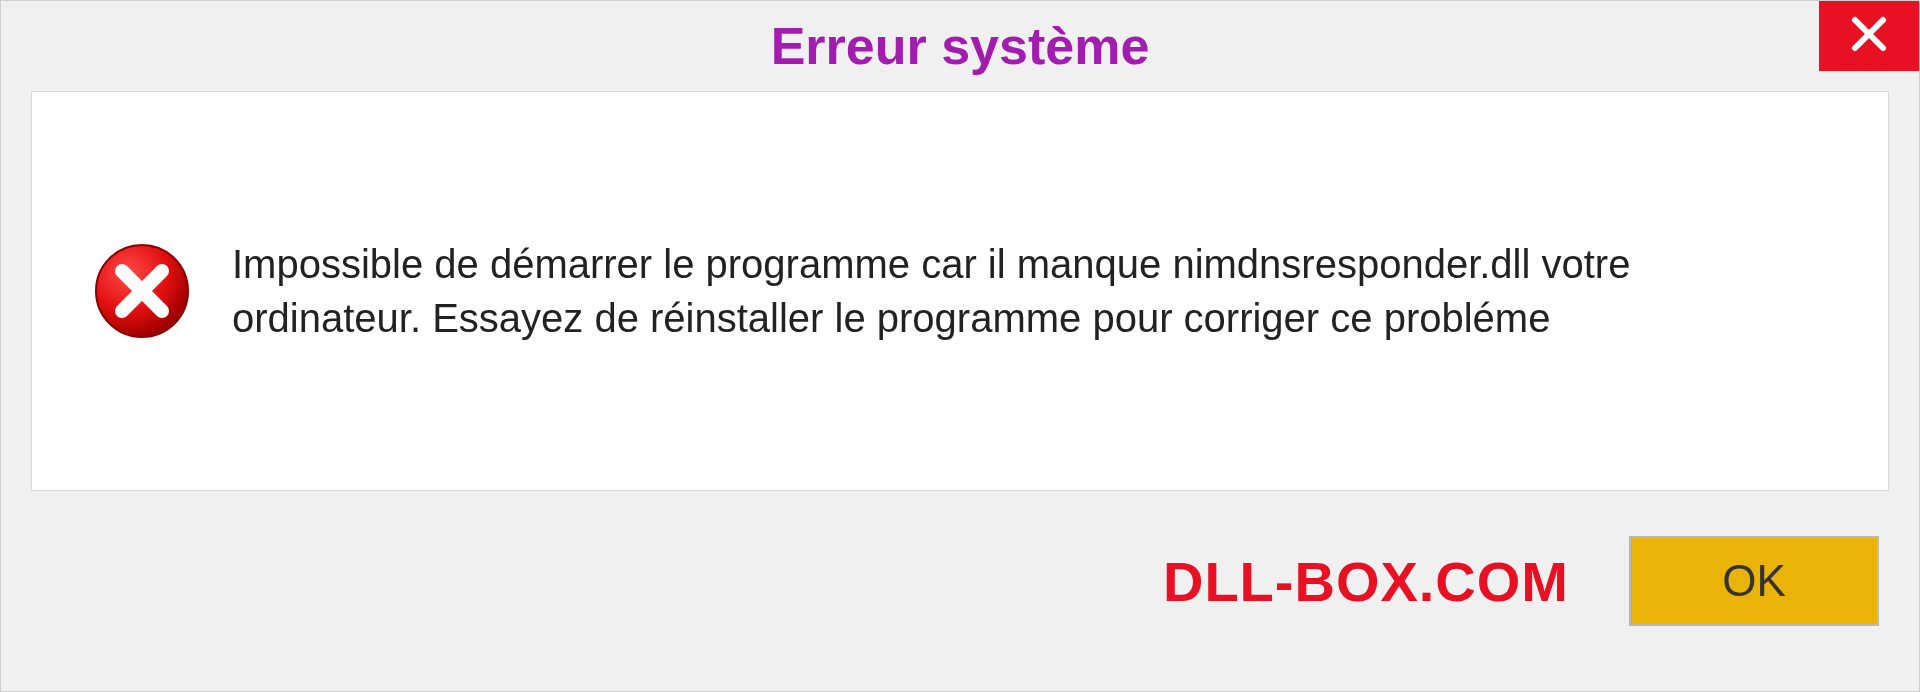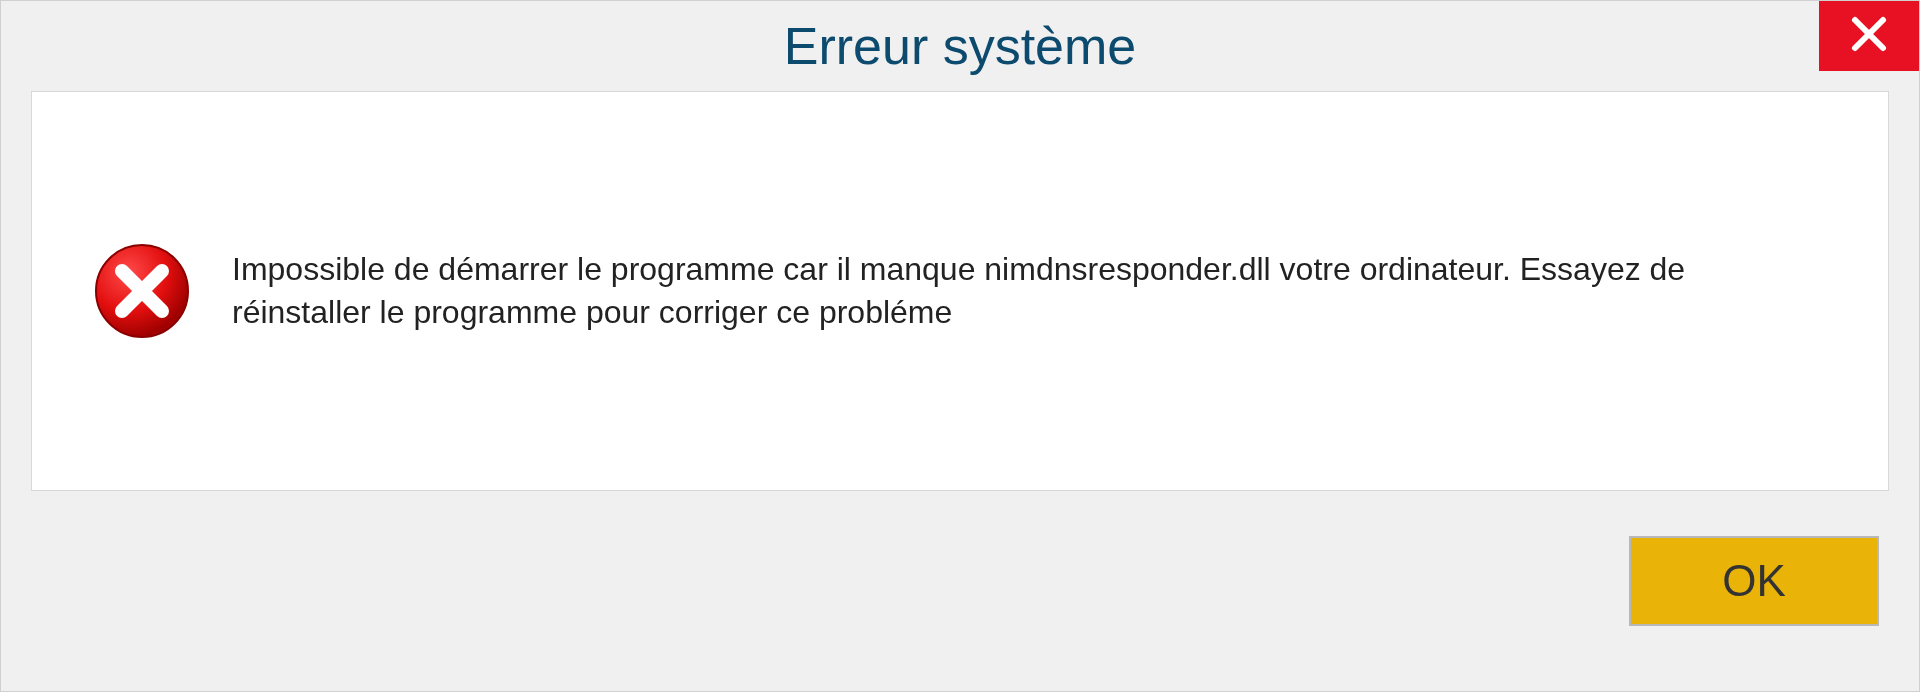--- a/index.html
+++ b/index.html
@@ -26,22 +26,22 @@
     .titlebar {
       height: 90px;
       display: flex;
       align-items: center;
       justify-content: center;
       position: relative;
       background: #f0f0f0;
     }
     .title-text {
       font-size: 52px;
-      font-weight: 400;
-      color: #0c4a6e;
+      font-weight: 700;
+      color: #a21caf;
     }
     .close-btn {
       position: absolute;
       top: 0;
       right: 0;
       width: 100px;
       height: 70px;
       background: #e81123;
       display: flex;
       align-items: center;
@@ -66,21 +66,21 @@
     .error-icon {
       flex: 0 0 auto;
       width: 100px;
       height: 100px;
     }
     .error-icon svg {
       width: 100%;
       height: 100%;
     }
     .message-text {
-      font-size: 32px;
+      font-size: 40px;
       line-height: 1.35;
       color: #222;
       font-weight: 400;
     }
     .footer {
       flex: 1;
       display: flex;
       align-items: center;
       justify-content: flex-end;
       padding: 0 40px 20px 40px;
@@ -136,16 +136,17 @@
         </defs>
         <circle cx="50" cy="50" r="46" fill="url(#redgrad)" stroke="#8a0000" stroke-width="2"></circle>
         <line x1="30" y1="30" x2="70" y2="70" stroke="#fff" stroke-width="14" stroke-linecap="round"></line>
         <line x1="70" y1="30" x2="30" y2="70" stroke="#fff" stroke-width="14" stroke-linecap="round"></line>
       </svg>
     </div>
     <div class="message-text">Impossible de démarrer le programme car il manque nimdnsresponder.dll votre ordinateur. Essayez de réinstaller le programme pour corriger ce probléme</div>
   </div>
 
   <div class="footer">
+    <span class="brand-text">DLL-BOX.COM</span>
     <button class="ok-button">OK</button>
   </div>
 
 </div>
 
 </body></html>

